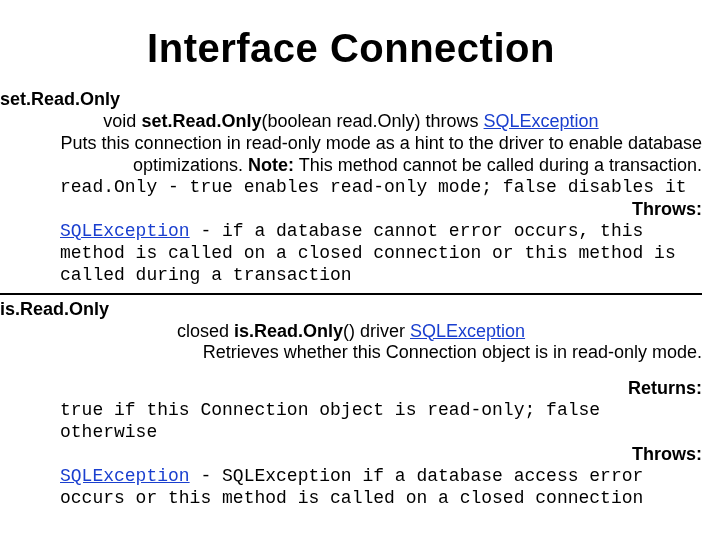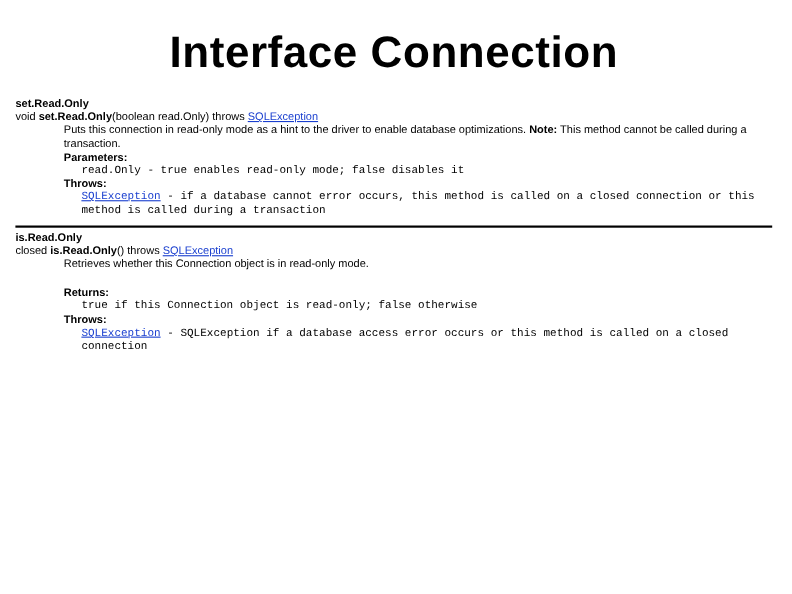--- a/index.html
+++ b/index.html
@@ -8,47 +8,48 @@
     width: 720px;
     height: 540px;
     background: #fff;
     font-family: Arial, Helvetica, sans-serif;
     color: #000;
   }
   .slide {
     box-sizing: border-box;
     width: 720px;
     height: 540px;
-    padding: 18px 18px 0 14px;
+    padding: 18px 18px 0 0;
     position: relative;
   }
   .title {
     font-size: 40px;
     font-weight: bold;
     text-align: center;
     margin: 8px 0 18px 0;
     letter-spacing: 0.5px;
   }
   .body {
-    font-size: 10px;
+    font-size: 18px;
     line-height: 1.22;
   }
   .method-name {
     font-weight: bold;
   }
   .sig {
     margin: 0;
+    text-align: center;
   }
   .sig .kw, .sig .bold { font-weight: bold; }
   .link {
     color: #1a3fcf;
     text-decoration: underline;
     cursor: pointer;
   }
-  .i1 { margin-left: 44px; }
+  .i1 { margin-left: 13px; text-align: right; }
   .i2 { margin-left: 60px; font-family: Liberation Mono, monospace; }
   .hr {
     border: none;
     border-top: 2px solid #000;
     margin: 6px 0 4px 0;
     width: 100%;
   }
   .bold { font-weight: bold; }
   .spacer { height: 14px; }
 </style>
@@ -61,32 +62,31 @@
 
   <div class="body">
 
     <div class="method-name">set.Read.Only</div>
     <div class="sig">
       <span>void </span><span class="bold">set.Read.Only</span><span>(boolean read.Only) throws </span><span class="link">SQLException</span>
     </div>
     <div class="i1">
       <span>Puts this connection in read-only mode as a hint to the driver to enable database optimizations. </span><span class="bold">Note:</span><span> This method cannot be called during a transaction.</span>
     </div>
-    <div class="i1 bold">Parameters:</div>
     <div class="i2">read.Only - true enables read-only mode; false disables it</div>
     <div class="i1 bold">Throws:</div>
     <div class="i2">
       <span class="link">SQLException</span><span> - if a database cannot error occurs, this method is called on a closed connection or this method is called during a transaction</span>
     </div>
 
     <hr class="hr">
 
     <div class="method-name">is.Read.Only</div>
     <div class="sig">
-      <span>closed </span><span class="bold">is.Read.Only</span><span>() throws </span><span class="link">SQLException</span>
+      <span>closed </span><span class="bold">is.Read.Only</span><span>() driver </span><span class="link">SQLException</span>
     </div>
     <div class="i1">Retrieves whether this Connection object is in read-only mode.</div>
 
     <div class="spacer"></div>
 
     <div class="i1 bold">Returns:</div>
     <div class="i2">true if this Connection object is read-only; false otherwise</div>
     <div class="i1 bold">Throws:</div>
     <div class="i2">
       <span class="link">SQLException</span><span> - SQLException if a database access error occurs or this method is called on a closed connection</span>

